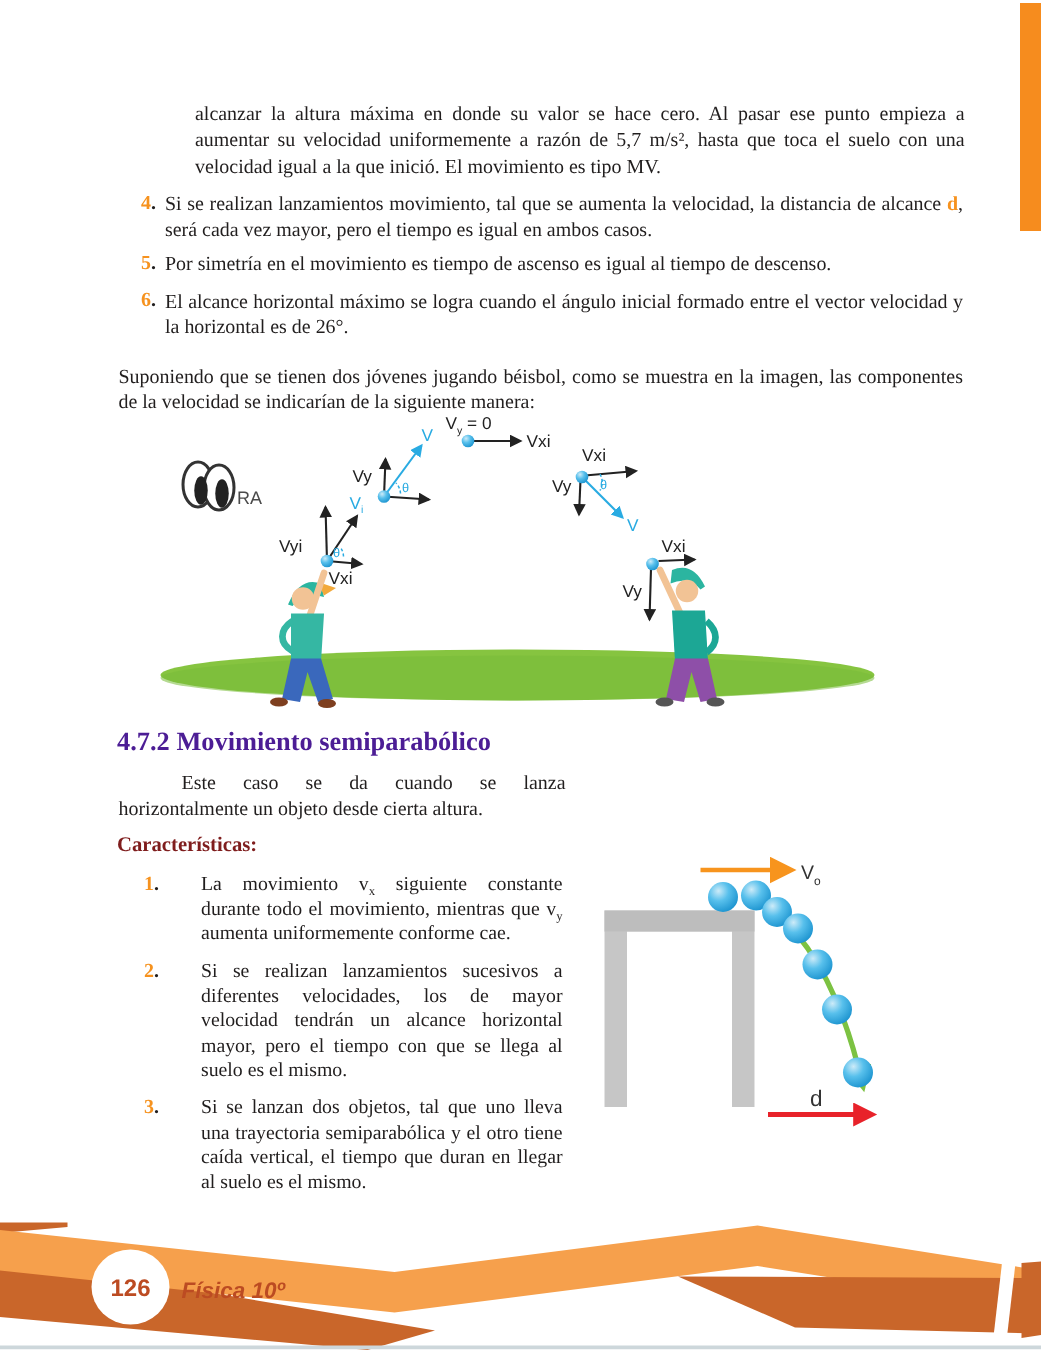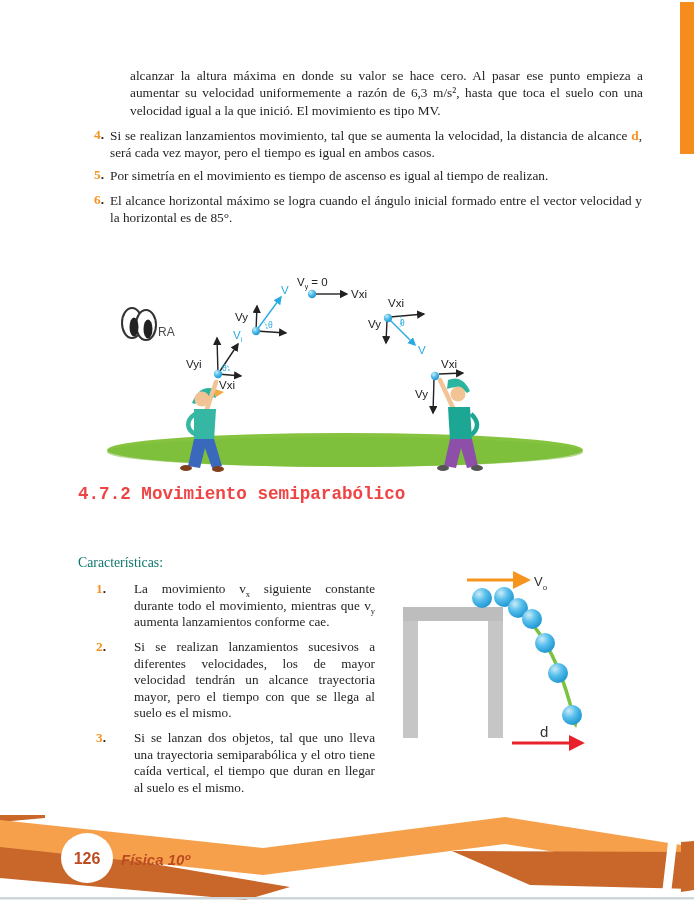--- a/index.html
+++ b/index.html
@@ -6,50 +6,51 @@
   .page{position:relative;width:694px;height:900px;background:#fff;overflow:hidden;
         font-family:"Liberation Serif",serif;color:#211e1e;}
   .abs{position:absolute;}
   .body-text{font-size:13.3px;line-height:17.4px;text-align:justify;}
   .narrow-text{font-size:13.2px;line-height:16.6px;text-align:justify;}
   .item{position:absolute;}
   .num{position:absolute;font-weight:bold;font-size:13.3px;}
   .num-or{color:#F6921E;font-weight:bold;}
   .num-dot{color:#211e1e;font-weight:bold;}
   .bold-d{color:#F6921E;font-weight:bold;}
-  .heading{font-size:17.6px;font-weight:bold;color:#ef4444;font-family:Liberation Mono, monospace;}
-  .subheading{font-size:13.8px;font-weight:normal;color:#0f766e;}
+  .heading{font-size:17.6px;font-weight:bold;color:#4c1d95;font-family:Liberation Serif, serif;}
+  .subheading{font-size:13.8px;font-weight:bold;color:#7f1d1d;}
   sub{font-size:8.5px;line-height:0;}
   .sidebar{position:absolute;left:680px;top:2px;width:14px;height:152px;background:#F68C1E;}
   svg text{font-family:"Liberation Sans",sans-serif;}
 </style>
 </head>
 <body>
 
 <div class="page">
 
   <div class="sidebar"></div>
 
-  <div class="abs body-text" style="left:130px;top:67px;width:513px;">alcanzar la altura máxima en donde su valor se hace cero. Al pasar ese punto empieza a aumentar su velocidad uniformemente a razón de 6,3 m/s², hasta que toca el suelo con una velocidad igual a la que inició. El movimiento es tipo MV.</div>
+  <div class="abs body-text" style="left:130px;top:67px;width:513px;">alcanzar la altura máxima en donde su valor se hace cero. Al pasar ese punto empieza a aumentar su velocidad uniformemente a razón de 5,7 m/s², hasta que toca el suelo con una velocidad igual a la que inició. El movimiento es tipo MV.</div>
 
   <div class="item" style="left:110px;top:127px;width:532px;">
     <span class="num" style="left:-16px;"><span class="num-or">4</span><span class="num-dot">.</span></span>
     <div class="body-text"><span>Si se realizan lanzamientos movimiento, tal que se aumenta la velocidad, la distancia de alcance </span><span class="bold-d">d</span><span>, será cada vez mayor, pero el tiempo es igual en ambos casos.</span></div>
   </div>
 
   <div class="item" style="left:110px;top:167px;width:532px;">
     <span class="num" style="left:-16px;"><span class="num-or">5</span><span class="num-dot">.</span></span>
-    <div class="body-text">Por simetría en el movimiento es tiempo de ascenso es igual al tiempo de realizan.</div>
+    <div class="body-text">Por simetría en el movimiento es tiempo de ascenso es igual al tiempo de descenso.</div>
   </div>
 
   <div class="item" style="left:110px;top:192px;width:532px;">
     <span class="num" style="left:-16px;"><span class="num-or">6</span><span class="num-dot">.</span></span>
-    <div class="body-text">El alcance horizontal máximo se logra cuando el ángulo inicial formado entre el vector velocidad y la horizontal es de 85°.</div>
-  </div>
-
+    <div class="body-text">El alcance horizontal máximo se logra cuando el ángulo inicial formado entre el vector velocidad y la horizontal es de 26°.</div>
+  </div>
+
+  <div class="abs body-text" style="left:79px;top:242px;width:563px;">Suponiendo que se tienen dos jóvenes jugando béisbol, como se muestra en la imagen, las componentes de la velocidad se indicarían de la siguiente manera:</div>
 
   <svg class="abs" style="left:88px;top:276px;" width="572" height="202" viewBox="0 0 572 202">
     <defs>
       <radialGradient id="bg" cx="35%" cy="30%" r="75%">
         <stop offset="0%" stop-color="#CDEBF8"></stop>
         <stop offset="45%" stop-color="#58C0EC"></stop>
         <stop offset="100%" stop-color="#1B93CF"></stop>
       </radialGradient>
       <marker id="ab" markerWidth="8" markerHeight="8" refX="5" refY="3" orient="auto">
         <path d="M0,0 L6,3 L0,6 Z" fill="#222"></path>
@@ -139,31 +140,32 @@
       <line x1="351" y1="98" x2="375" y2="97" stroke="#222" stroke-width="1.4" marker-end="url(#ab)"></line>
       <line x1="346" y1="103" x2="345" y2="137" stroke="#222" stroke-width="1.4" marker-end="url(#ab)"></line>
       <circle cx="347" cy="100" r="4.2" fill="url(#bg)"></circle>
       <text x="353" y="92" font-size="11.5" fill="#222">Vxi</text>
       <text x="327" y="122" font-size="11.5" fill="#222">Vy</text>
     </g>
   </svg>
 
   <div class="abs heading" style="left:78px;top:484px;">4.7.2 Movimiento semiparabólico</div>
 
+  <div class="abs body-text" style="left:79px;top:513px;width:298px;text-indent:42px;">Este caso se da cuando se lanza horizontalmente un objeto desde cierta altura.</div>
 
   <div class="abs subheading" style="left:78px;top:555px;">Características:</div>
 
   <div class="item" style="left:134px;top:581px;width:241px;">
     <span class="num" style="left:-38px;"><span class="num-or">1</span><span class="num-dot">.</span></span>
-    <div class="narrow-text"><span>La movimiento v</span><sub>x</sub><span> siguiente constante durante todo el movimiento, mientras que v</span><sub>y</sub><span> aumenta lanzamientos conforme cae.</span></div>
+    <div class="narrow-text"><span>La movimiento v</span><sub>x</sub><span> siguiente constante durante todo el movimiento, mientras que v</span><sub>y</sub><span> aumenta uniformemente conforme cae.</span></div>
   </div>
 
   <div class="item" style="left:134px;top:639px;width:241px;">
     <span class="num" style="left:-38px;"><span class="num-or">2</span><span class="num-dot">.</span></span>
-    <div class="narrow-text">Si se realizan lanzamientos sucesivos a diferentes velocidades, los de mayor velocidad tendrán un alcance trayectoria mayor, pero el tiempo con que se llega al suelo es el mismo.</div>
+    <div class="narrow-text">Si se realizan lanzamientos sucesivos a diferentes velocidades, los de mayor velocidad tendrán un alcance horizontal mayor, pero el tiempo con que se llega al suelo es el mismo.</div>
   </div>
 
   <div class="item" style="left:134px;top:730px;width:241px;">
     <span class="num" style="left:-38px;"><span class="num-or">3</span><span class="num-dot">.</span></span>
     <div class="narrow-text">Si se lanzan dos objetos, tal que uno lleva una trayectoria semiparabólica y el otro tiene caída vertical, el tiempo que duran en llegar al suelo es el mismo.</div>
   </div>
 
   <svg class="abs" style="left:400px;top:553px;" width="262" height="242" viewBox="0 0 262 242">
     <defs>
       <marker id="ao" markerWidth="8" markerHeight="8" refX="4" refY="3" orient="auto">

